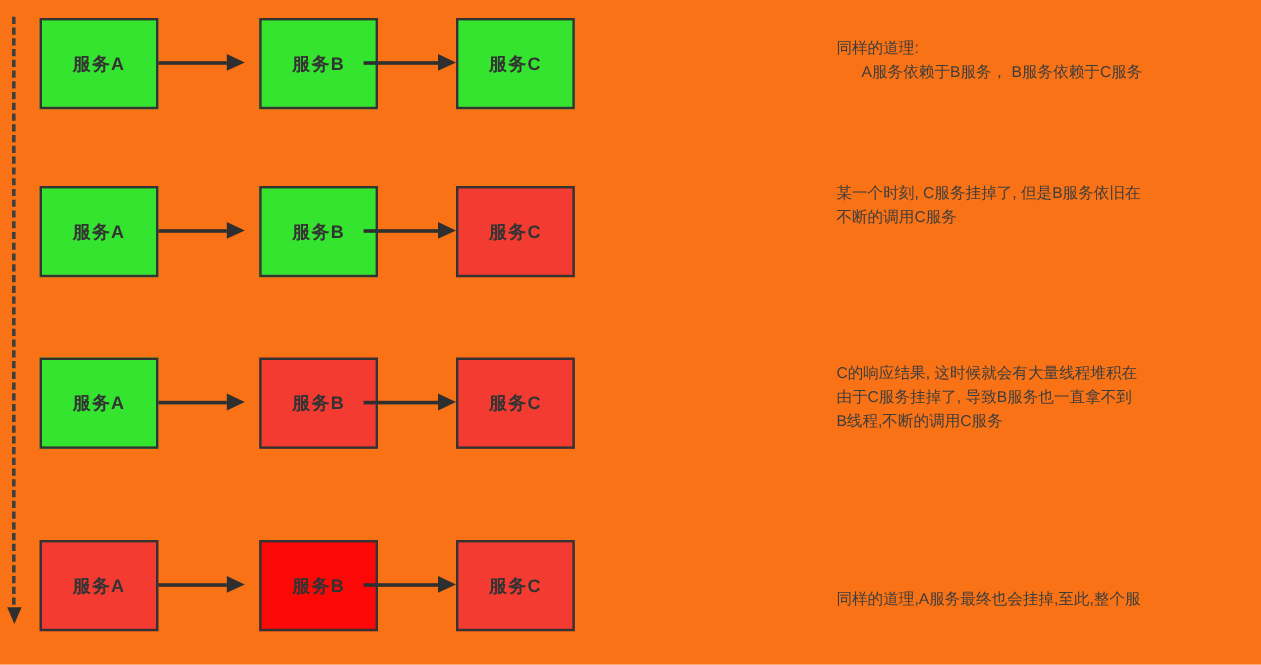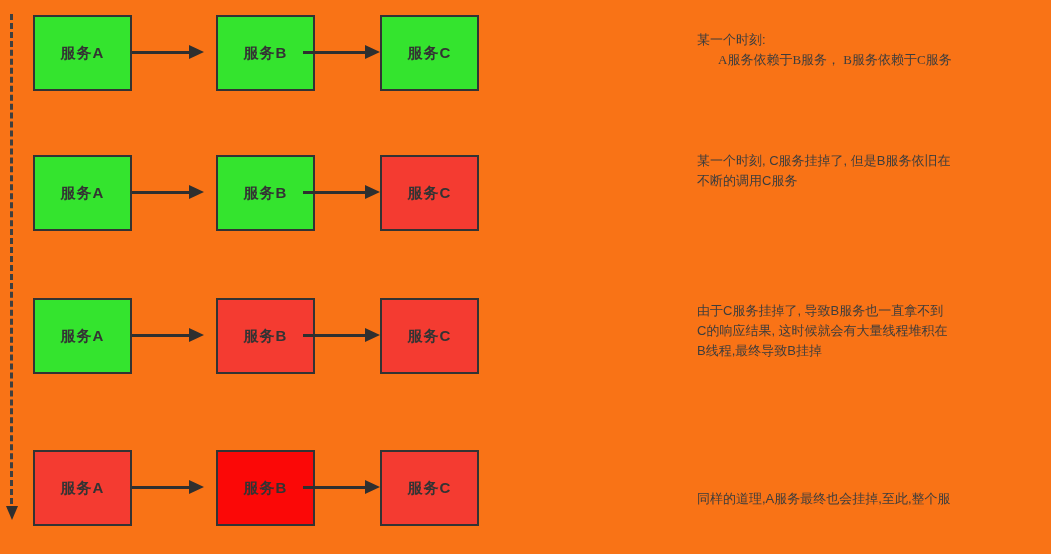--- a/index.html
+++ b/index.html
@@ -31,39 +31,39 @@
   .arrow.bc{left:303px;width:62px;}
   .arrow::after{content:'';position:absolute;right:-15px;top:-6px;width:0;height:0;
         border-left:15px solid var(--arrow);
         border-top:7px solid transparent;border-bottom:7px solid transparent;}
 
   
   .note{position:absolute;left:697px;width:350px;font-size:13px;
         color:#3d3d3d;line-height:20px;}
   .n0{top:30px}.n1{top:151px}.n2{top:301px}.n3{top:489px}
   .note-line{white-space:normal;}
-  .note-line.indent{padding-left:21px;font-family:Liberation Serif, serif;}
+  .note-line.indent{padding-left:21px;}
 </style>
 </head>
 <body>
 
 <div class="canvas">
 
   <div class="timeline"></div>
   <div class="timeline-head"></div>
 
   <div class="row r0">
     <div class="box a state-green">服务A</div>
     <div class="arrow ab"></div>
     <div class="box b state-green">服务B</div>
     <div class="arrow bc"></div>
     <div class="box c state-green">服务C</div>
   </div>
   <div class="note n0">
-    <div class="note-line">某一个时刻:</div>
+    <div class="note-line">同样的道理:</div>
     <div class="note-line indent">A服务依赖于B服务， B服务依赖于C服务</div>
   </div>
 
   <div class="row r1">
     <div class="box a state-green">服务A</div>
     <div class="arrow ab"></div>
     <div class="box b state-green">服务B</div>
     <div class="arrow bc"></div>
     <div class="box c state-red">服务C</div>
   </div>
@@ -73,23 +73,23 @@
   </div>
 
   <div class="row r2">
     <div class="box a state-green">服务A</div>
     <div class="arrow ab"></div>
     <div class="box b state-red">服务B</div>
     <div class="arrow bc"></div>
     <div class="box c state-red">服务C</div>
   </div>
   <div class="note n2">
+    <div class="note-line">C的响应结果, 这时候就会有大量线程堆积在</div>
     <div class="note-line">由于C服务挂掉了, 导致B服务也一直拿不到</div>
-    <div class="note-line">C的响应结果, 这时候就会有大量线程堆积在</div>
-    <div class="note-line">B线程,最终导致B挂掉</div>
+    <div class="note-line">B线程,不断的调用C服务</div>
   </div>
 
   <div class="row r3">
     <div class="box a state-red">服务A</div>
     <div class="arrow ab"></div>
     <div class="box b state-bright-red">服务B</div>
     <div class="arrow bc"></div>
     <div class="box c state-red">服务C</div>
   </div>
   <div class="note n3">

